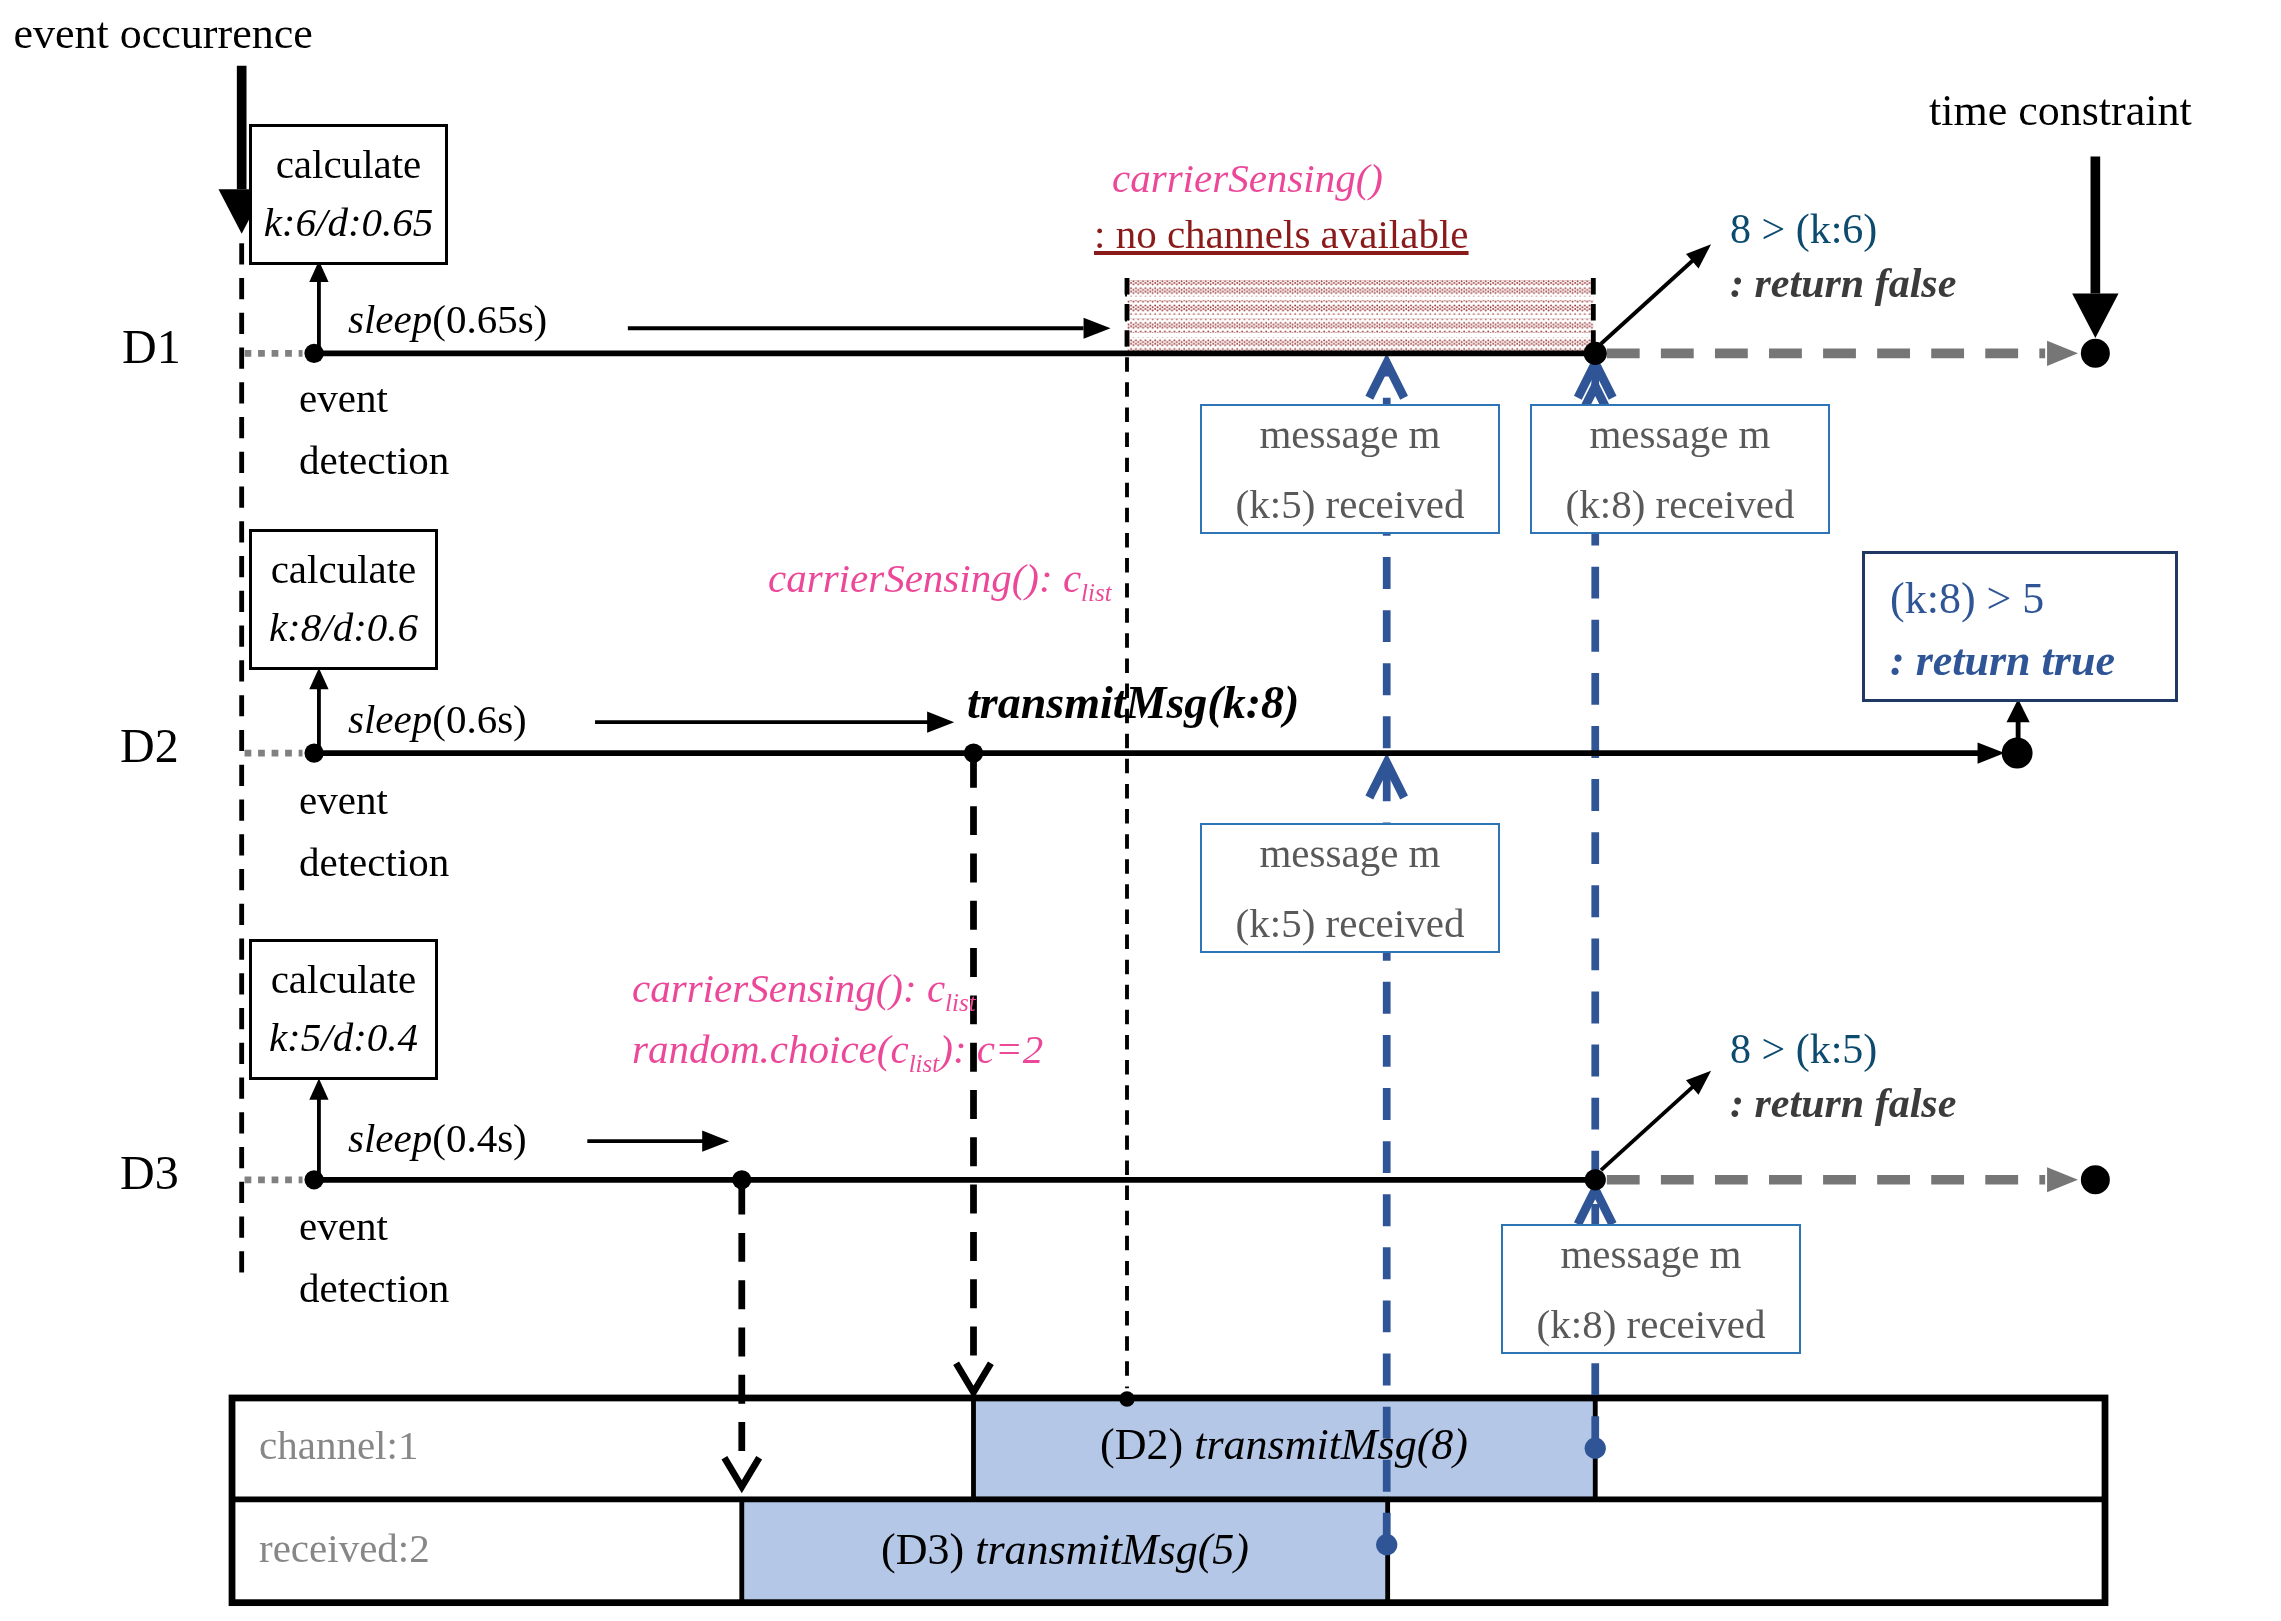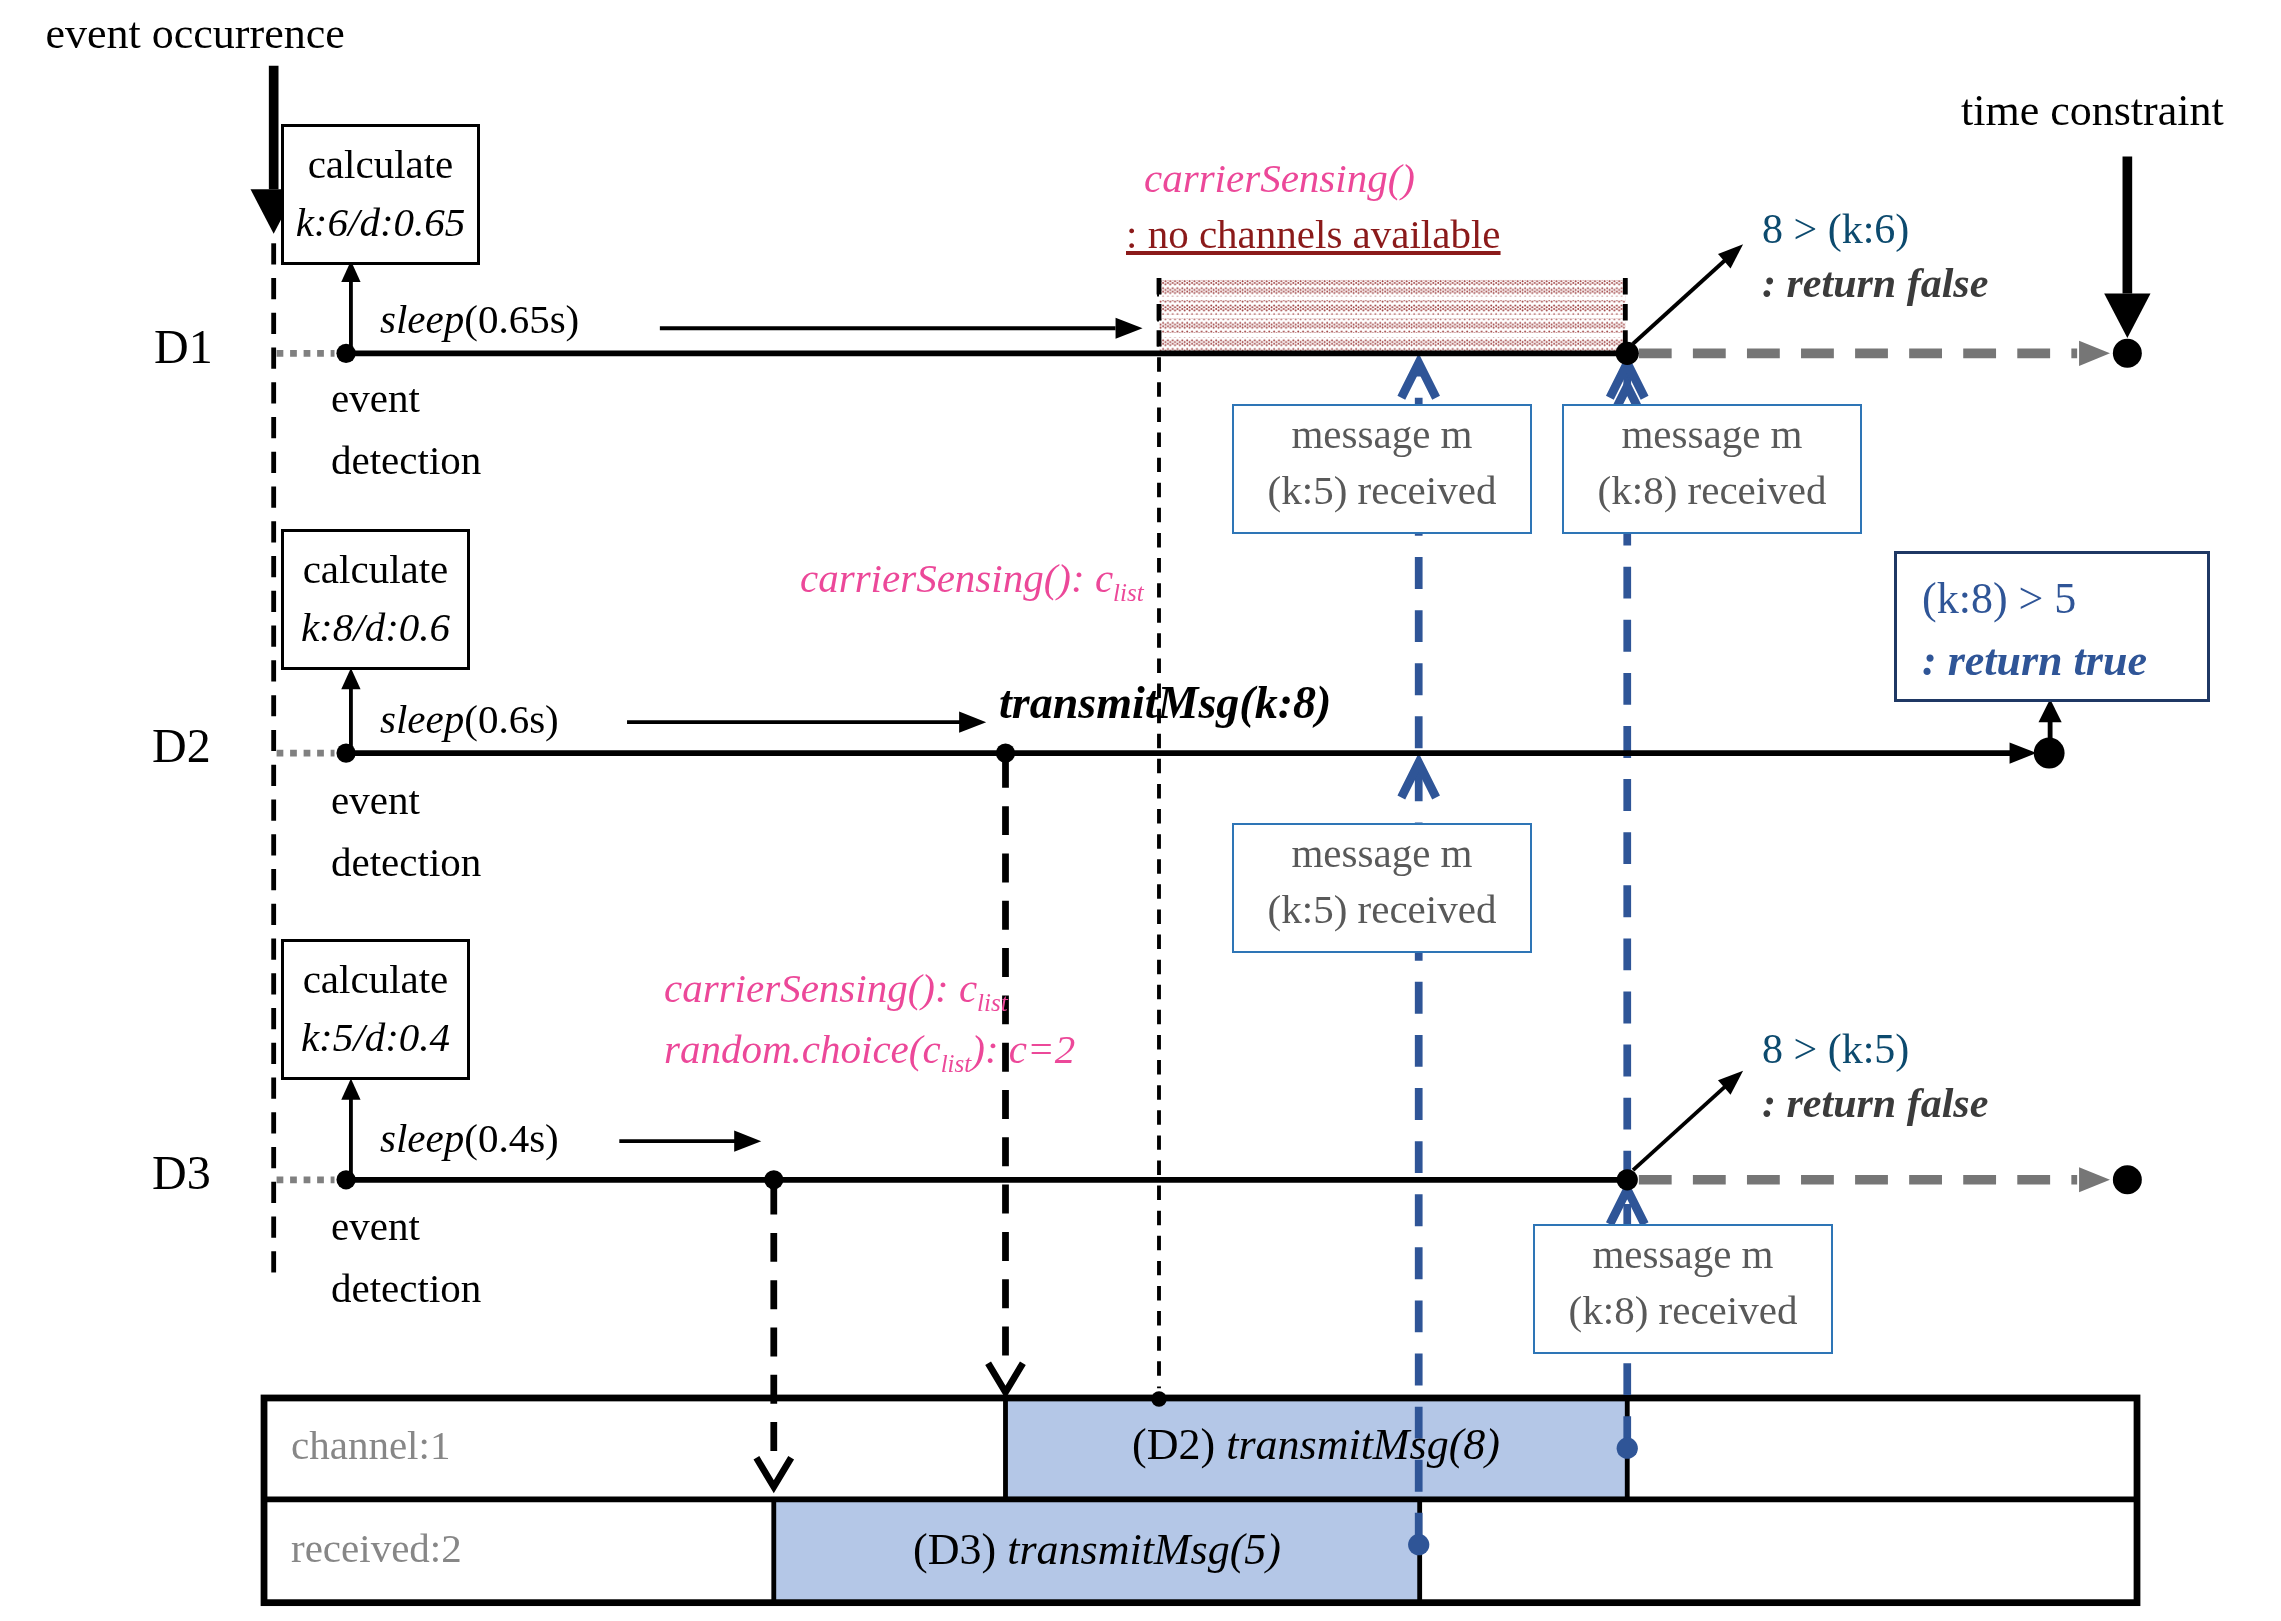--- a/index.html
+++ b/index.html
@@ -1,30 +1,30 @@
 <!DOCTYPE html>
 <html><head>
 <meta charset="utf-8">
 <style>
   html,body{margin:0;padding:0;background:#fff;}
   #stage{position:relative;width:2196px;height:1621px;background:#fff;overflow:hidden;
-         font-family:"Liberation Serif","DejaVu Serif",serif;color:#000;margin-left:32px;}
+         font-family:"Liberation Serif","DejaVu Serif",serif;color:#000;}
   #gfx{position:absolute;left:0;top:0;z-index:1;}
   .txt{position:absolute;z-index:2;white-space:nowrap;}
   .big{font-size:44px;}
   .dlabel{font-size:48px;text-align:center;}
   .small{font-size:41px;}
   .gray{color:#ec4899;}
   .lgray{color:#878787;}
   .ital{font-style:italic;}
   .boldital{font-weight:bold;font-style:italic;}
   .calcbox{position:absolute;z-index:2;border:3.9px solid #000;background:#fff;text-align:center;
            font-size:41px;line-height:58px;padding-top:7.7px;}
   .msgbox{position:absolute;z-index:3;border:2.9px solid #2e75b6;background:#fff;text-align:center;
-          font-size:41px;line-height:56px;color:#595959;display:flex;flex-direction:column;justify-content:flex-start;}
+          font-size:41px;line-height:56px;color:#595959;display:flex;flex-direction:column;justify-content:space-between;}
   .verdict{position:absolute;z-index:3;border:3.9px solid #1f3864;background:#fff;color:#2f5597;
            font-size:44px;line-height:62px;padding:13.5px 0 0 25px;}
   .chantext{position:absolute;z-index:3;font-size:44px;text-align:center;}
   sub{font-size:25px;}
   .transmit{font-size:46px;font-weight:bold;font-style:italic;}
   .cmp1{font-size:42px;color:#0c4a6e;}
   .cmp2{font-size:42px;color:#3b3b3b;font-weight:bold;font-style:italic;}
 </style>
 </head>
 <body>

